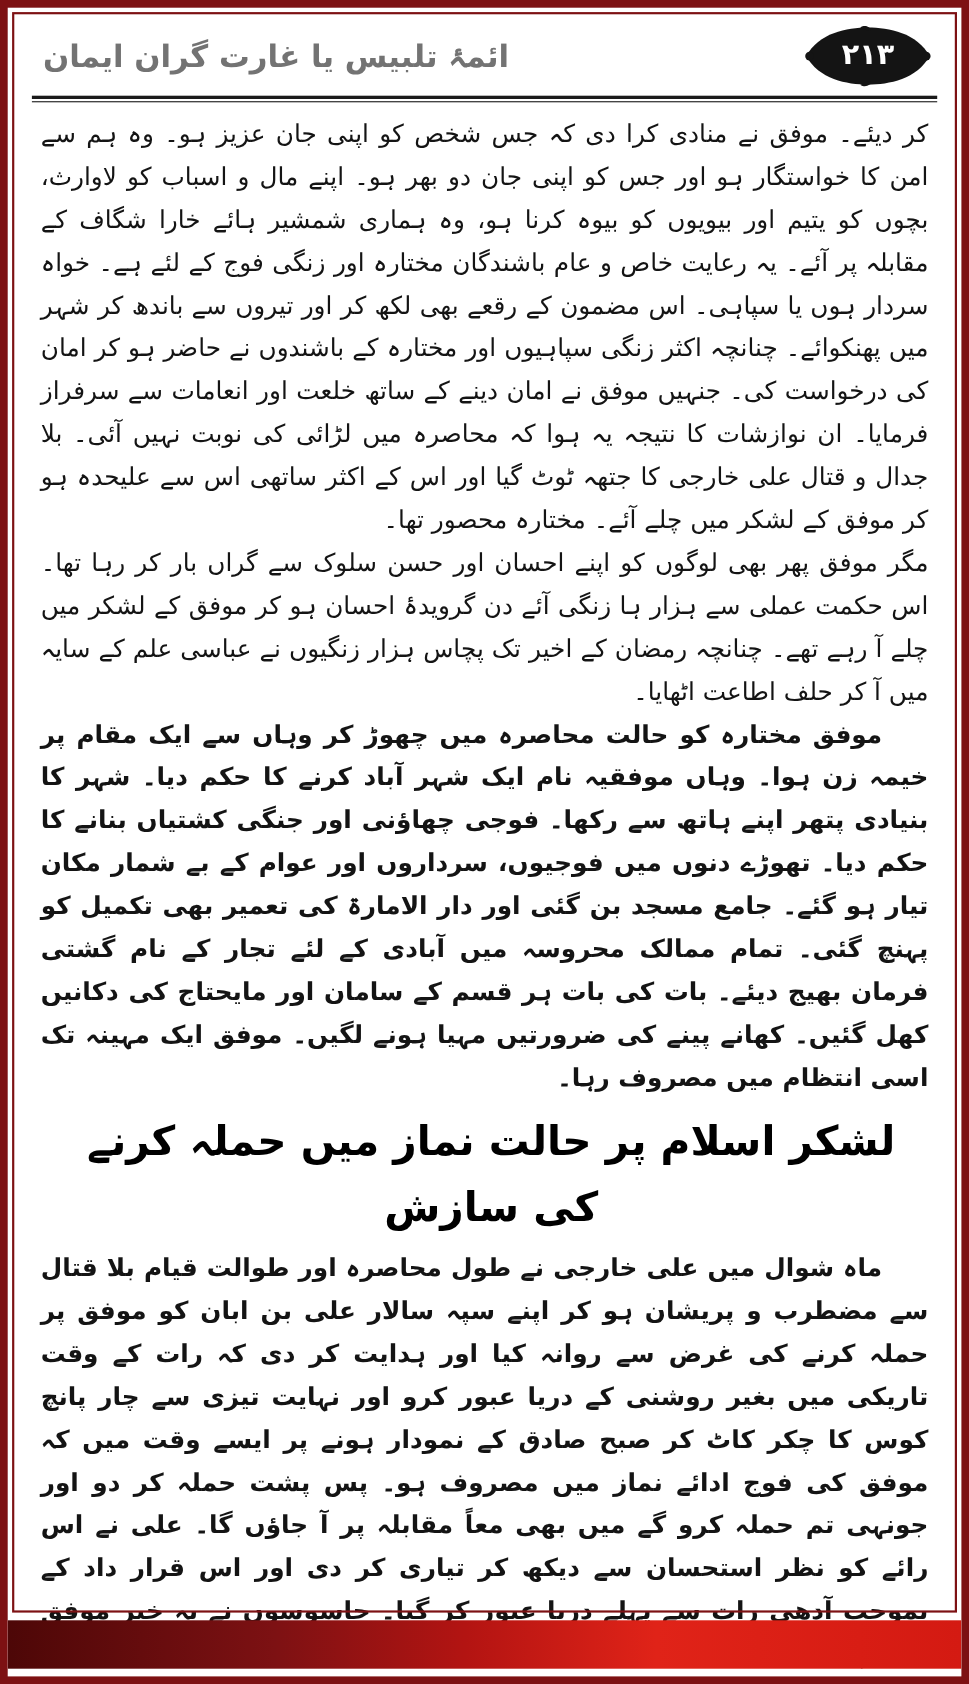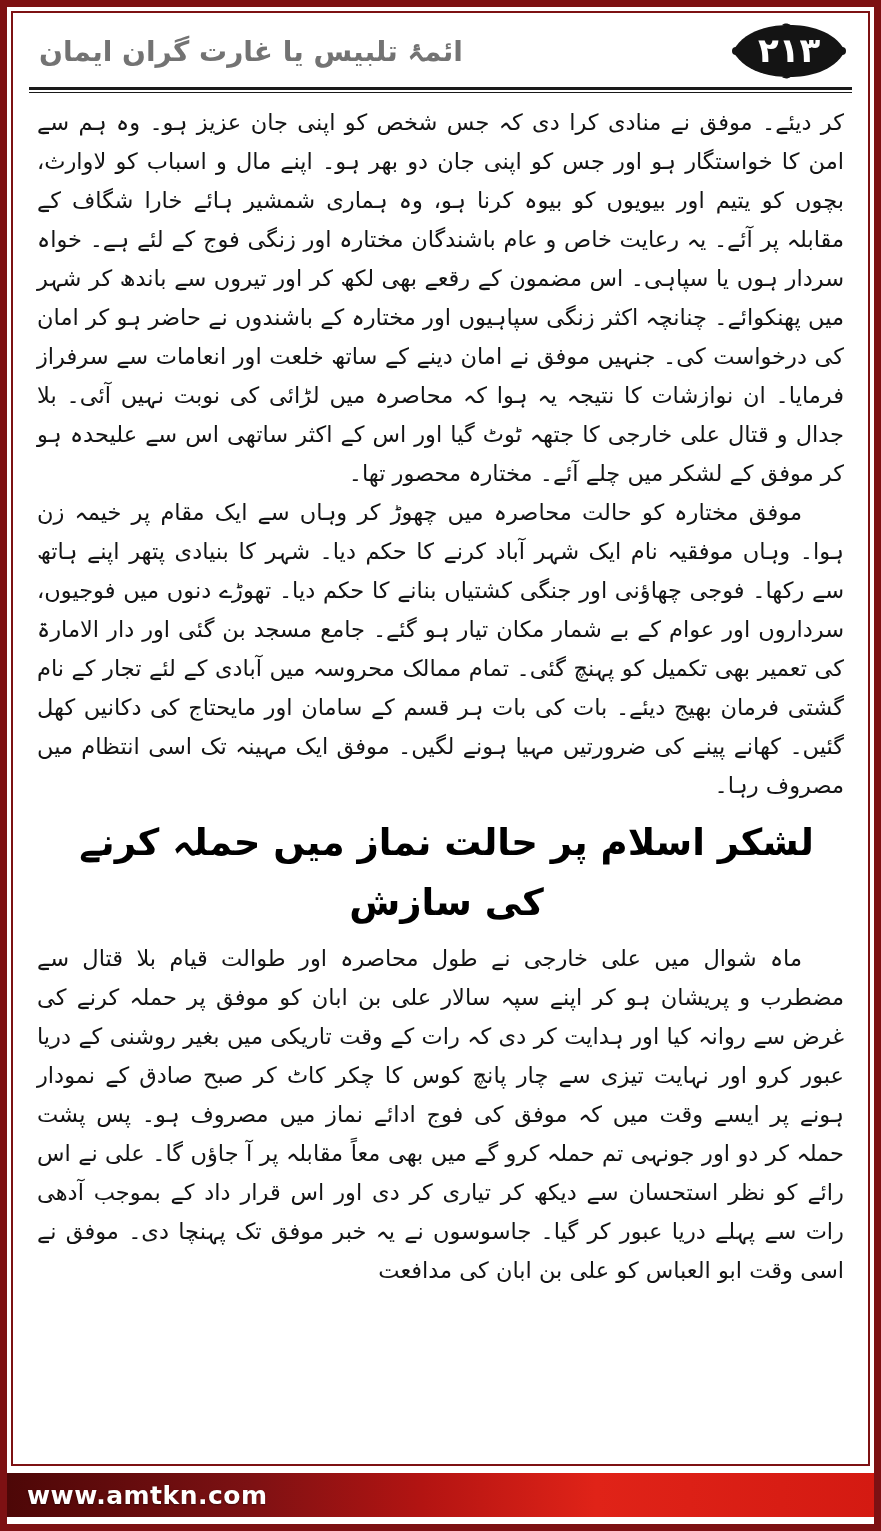--- a/index.html
+++ b/index.html
@@ -37,21 +37,21 @@
     margin-left: 18px; 
   }
   .page-number-badge svg { position: absolute; inset: 0; }
   .page-number {
     position: absolute;
     inset: 0;
     display: flex;
     align-items: center;
     justify-content: center;
     color: #ffffff;
-    font-size: 34px;
+    font-size: 26px;
     font-weight: bold;
     padding-bottom: 2px;
   }
   .book-title {
     flex: 1;
     text-align: left; 
     font-size: 28px;
     font-weight: bold;
     color: #737373;
     padding-left: 6px;
@@ -65,21 +65,21 @@
   }
 
   .body-text {
     padding: 10px 30px 0 30px;
     color: #141414;
     font-size: 22.5px;
     line-height: 39px;
     text-align: justify;
   }
   .body-text p { text-align: justify; }
-  .body-text p.indent { text-indent: 42px; }
+  .body-text p.indent { text-indent: 42px; font-weight: bold; }
   .section-heading {
     text-align: center;
     font-size: 37px;
     font-weight: bold;
     color: #000000;
     line-height: 60px;
     margin: 8px 0 6px 12px;
   }
 
   .footer-bar {
@@ -120,21 +120,21 @@
       </svg>
       <span class="page-number">٢١٣</span>
     </div>
     <h1 class="book-title">ائمۂ تلبیس یا غارت گران ایمان</h1>
   </header>
 
   <div class="header-rule"></div>
 
   <main class="body-text" dir="rtl" lang="ur">
     <p>کر دیئے۔ موفق نے منادی کرا دی کہ جس شخص کو اپنی جان عزیز ہو۔ وہ ہم سے امن کا خواستگار ہو اور جس کو اپنی جان دو بھر ہو۔ اپنے مال و اسباب کو لاوارث، بچوں کو یتیم اور بیویوں کو بیوہ کرنا ہو، وہ ہماری شمشیر ہائے خارا شگاف کے مقابلہ پر آئے۔ یہ رعایت خاص و عام باشندگان مختارہ اور زنگی فوج کے لئے ہے۔ خواہ سردار ہوں یا سپاہی۔ اس مضمون کے رقعے بھی لکھ کر اور تیروں سے باندھ کر شہر میں پھنکوائے۔ چنانچہ اکثر زنگی سپاہیوں اور مختارہ کے باشندوں نے حاضر ہو کر امان کی درخواست کی۔ جنہیں موفق نے امان دینے کے ساتھ خلعت اور انعامات سے سرفراز فرمایا۔ ان نوازشات کا نتیجہ یہ ہوا کہ محاصرہ میں لڑائی کی نوبت نہیں آئی۔ بلا جدال و قتال علی خارجی کا جتھہ ٹوٹ گیا اور اس کے اکثر ساتھی اس سے علیحدہ ہو کر موفق کے لشکر میں چلے آئے۔ مختارہ محصور تھا۔</p>
+    <p>مگر موفق پھر بھی لوگوں کو اپنے احسان اور حسن سلوک سے گراں بار کر رہا تھا۔ اس حکمت عملی سے ہزار ہا زنگی آئے دن گرویدۂ احسان ہو کر موفق کے لشکر میں چلے آ رہے تھے۔ چنانچہ رمضان کے اخیر تک پچاس ہزار زنگیوں نے عباسی علم کے سایہ میں آ کر حلف اطاعت اٹھایا۔</p>
     <p class="indent">موفق مختارہ کو حالت محاصرہ میں چھوڑ کر وہاں سے ایک مقام پر خیمہ زن ہوا۔ وہاں موفقیہ نام ایک شہر آباد کرنے کا حکم دیا۔ شہر کا بنیادی پتھر اپنے ہاتھ سے رکھا۔ فوجی چھاؤنی اور جنگی کشتیاں بنانے کا حکم دیا۔ تھوڑے دنوں میں فوجیوں، سرداروں اور عوام کے بے شمار مکان تیار ہو گئے۔ جامع مسجد بن گئی اور دار الامارۃ کی تعمیر بھی تکمیل کو پہنچ گئی۔ تمام ممالک محروسہ میں آبادی کے لئے تجار کے نام گشتی فرمان بھیج دیئے۔ بات کی بات ہر قسم کے سامان اور مایحتاج کی دکانیں کھل گئیں۔ کھانے پینے کی ضرورتیں مہیا ہونے لگیں۔ موفق ایک مہینہ تک اسی انتظام میں مصروف رہا۔</p>
     <h2 class="section-heading">لشکر اسلام پر حالت نماز میں حملہ کرنے کی سازش</h2>
     <p class="indent">ماہ شوال میں علی خارجی نے طول محاصرہ اور طوالت قیام بلا قتال سے مضطرب و پریشان ہو کر اپنے سپہ سالار علی بن ابان کو موفق پر حملہ کرنے کی غرض سے روانہ کیا اور ہدایت کر دی کہ رات کے وقت تاریکی میں بغیر روشنی کے دریا عبور کرو اور نہایت تیزی سے چار پانچ کوس کا چکر کاٹ کر صبح صادق کے نمودار ہونے پر ایسے وقت میں کہ موفق کی فوج ادائے نماز میں مصروف ہو۔ پس پشت حملہ کر دو اور جونہی تم حملہ کرو گے میں بھی معاً مقابلہ پر آ جاؤں گا۔ علی نے اس رائے کو نظر استحسان سے دیکھ کر تیاری کر دی اور اس قرار داد کے بموجب آدھی رات سے پہلے دریا عبور کر گیا۔ جاسوسوں نے یہ خبر موفق تک پہنچا دی۔ موفق نے اسی وقت ابو العباس کو علی بن ابان کی مدافعت</p>
   </main>
 
   <footer class="footer-bar">
-    <span>www.amtkn.com</span>
   </footer>
 </div>
 
 </body></html>

